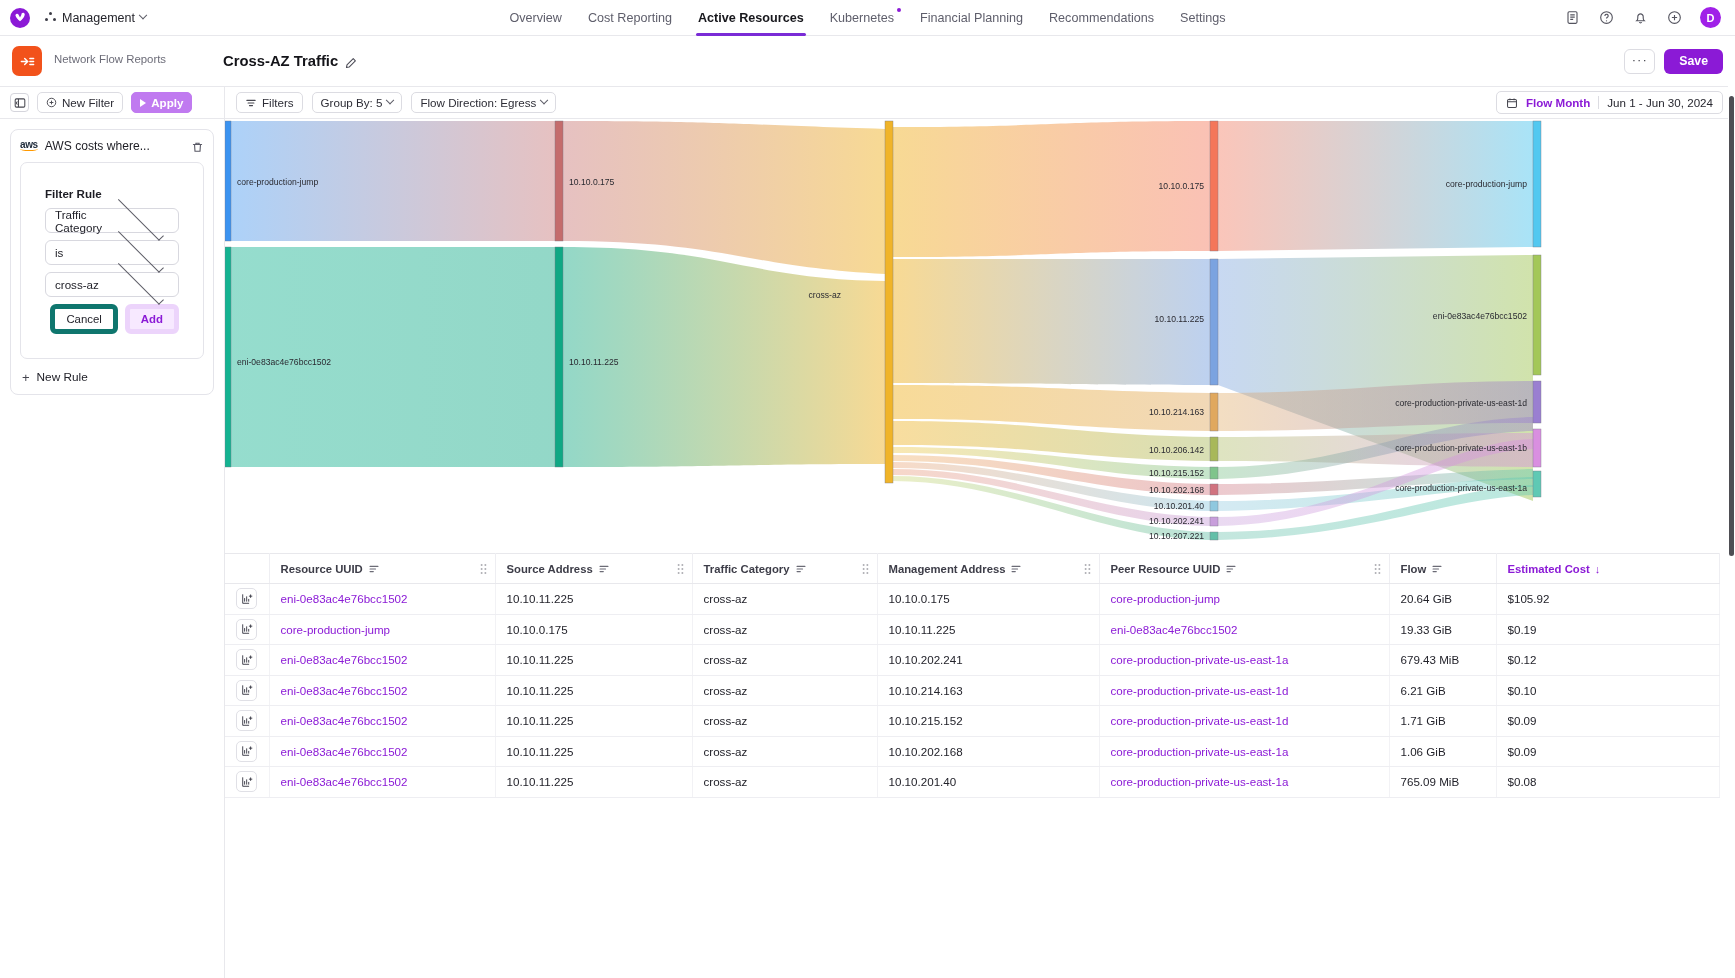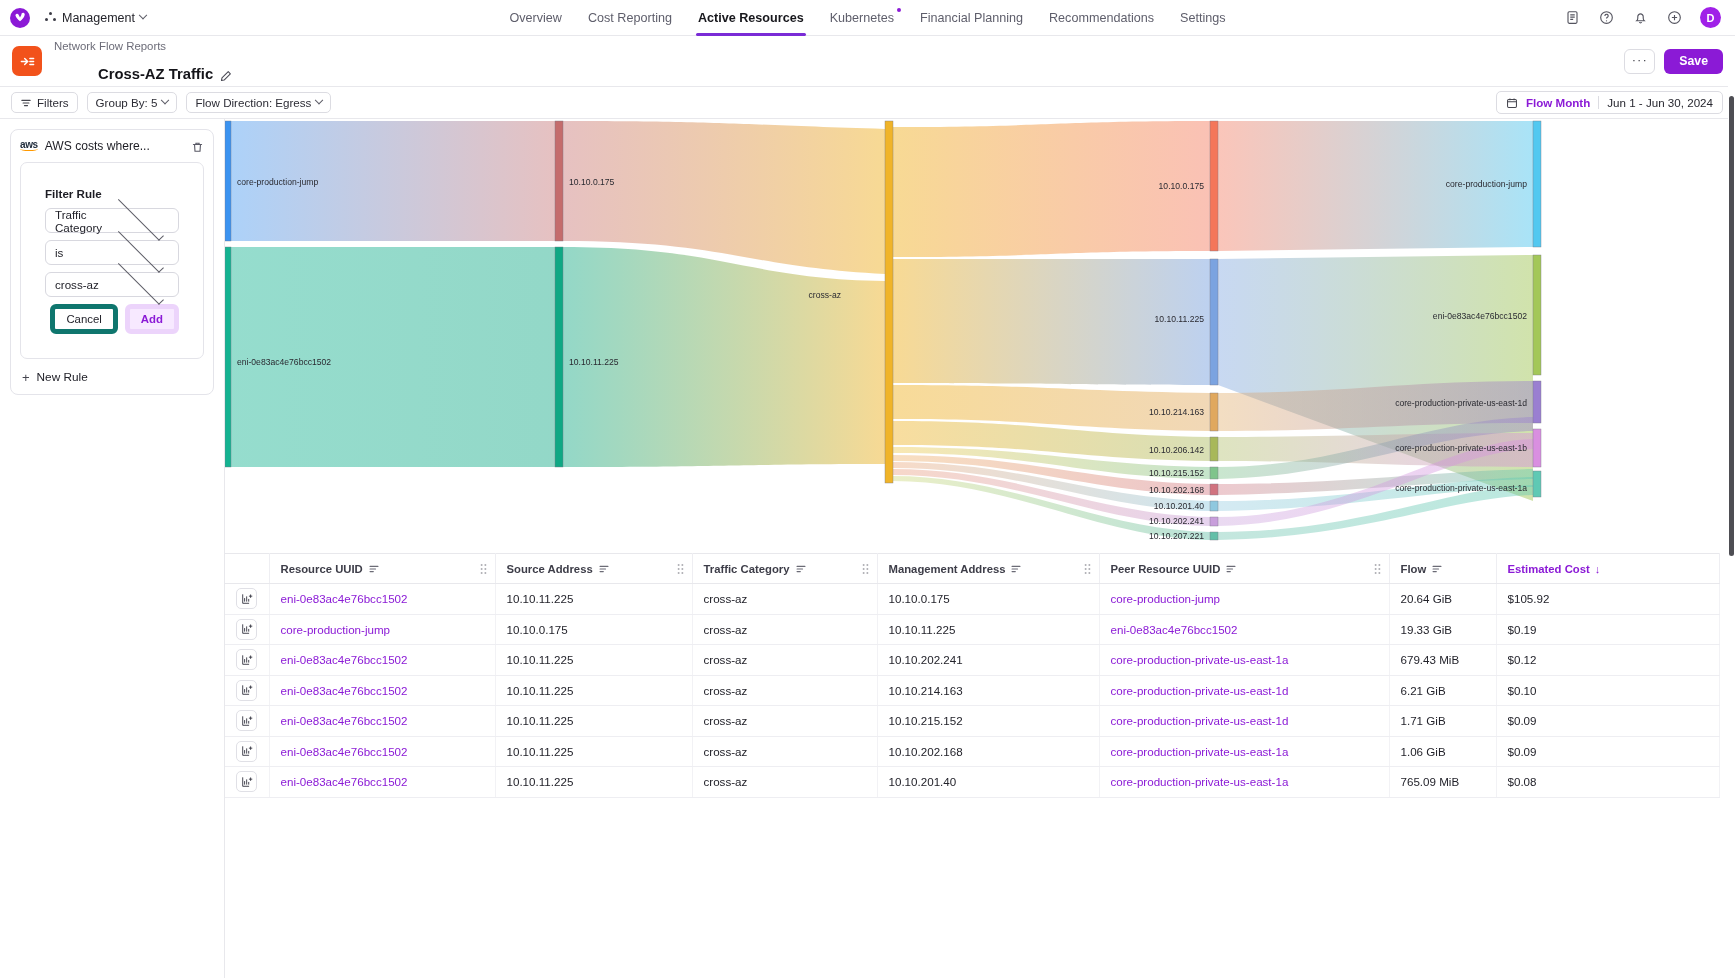--- a/index.html
+++ b/index.html
@@ -54,21 +54,21 @@
 
   
   .pagehead {
     height:51px; min-height:51px; display:flex; align-items:center;
     border-bottom:1px solid #e8e8ec; padding:0 12px; background:#fff;
   }
   .report-icon {
     width:30px;height:30px;border-radius:7px; background:#f2521b; color:#fff;
     display:flex;align-items:center;justify-content:center; margin-right:12px; flex:none;
   }
-  .title-wrap { display:flex; flex-direction:column; justify-content:space-between; gap:13px; }
+  .title-wrap { display:flex; flex-direction:row; justify-content:space-between; gap:13px; }
   .crumb { font-size:11.4px; color:#6c6c78; line-height:13px;}
   .ttl-row { display:flex; align-items:center; gap:7px;}
   .ttl { font-size:14.8px; font-weight:bold; color:#141419; line-height:17px;margin-left:44px;}
   .pencil { width:12px;height:12px; color:#4c4c57; cursor:pointer; display:block;}
   .head-right { margin-left:auto; display:flex; align-items:center; gap:9px; }
   .btn-dots {
     width:31px;height:25px;border:1px solid #dcdce2;border-radius:6px;background:#fff;
     display:flex;align-items:center;justify-content:center; font-size:13px;color:#46464f;cursor:pointer;
     letter-spacing:1px; padding-bottom:4px;
   }
@@ -256,20 +256,40 @@
         </span>
       </div>
     </div>
     <div class="head-right">
       <div class="btn-dots">···</div>
       <div class="btn-save">Save</div>
     </div>
   </div>
 
   <div class="toolbar">
+    <div class="tb-left">
+      <div class="tb-sq">
+        <svg width="12" height="12" viewBox="0 0 14 14" fill="none" stroke="#46464f" stroke-width="1.2">
+          <rect x="1.4" y="2.2" width="11.2" height="9.6" rx="1.4"></rect>
+          <path d="M5.2 2.2v9.6"></path>
+          <path d="M3.7 5.6L2.6 7l1.1 1.4" stroke-linecap="round" stroke-linejoin="round"></path>
+        </svg>
+      </div>
+      <div class="pill">
+        <svg width="11" height="11" viewBox="0 0 14 14" fill="none" stroke="#46464f" stroke-width="1.2">
+          <circle cx="7" cy="7" r="5.4"></circle>
+            <path d="M7 4.6v4.8M4.6 7h4.8"></path>
+        </svg>
+        <span>New Filter</span>
+      </div>
+      <div class="pill primary">
+        <span class="play"></span>
+        <span>Apply</span>
+      </div>
+    </div>
     <div class="tb-right">
       <div class="pill">
         <svg class="filtericon" viewBox="0 0 14 14" fill="none" stroke="#46464f" stroke-width="1.3" stroke-linecap="round">
           <path d="M2.2 4h9.6M3.6 7h6.8M5.2 10h3.6"></path>
         </svg>
         <span>Filters</span>
       </div>
       <div class="pill">
         <span>Group By: 5</span>
         <span class="chev sm"></span>

